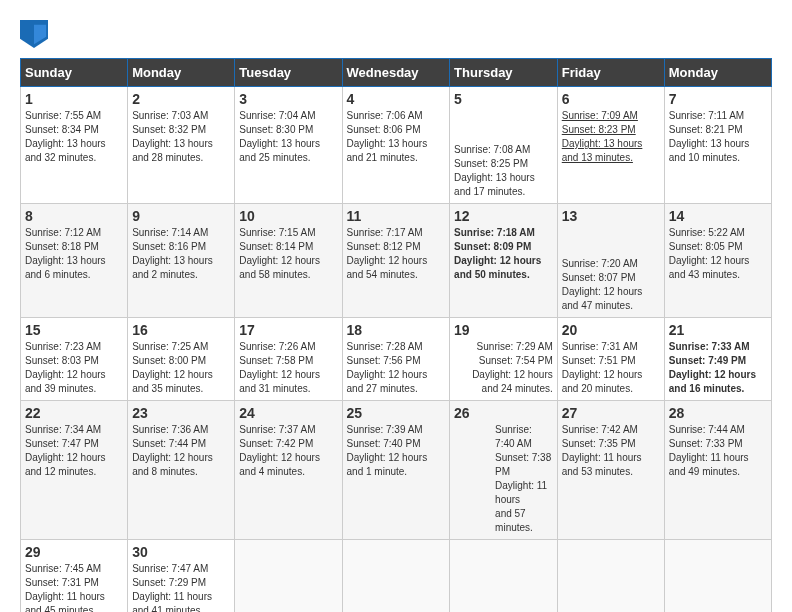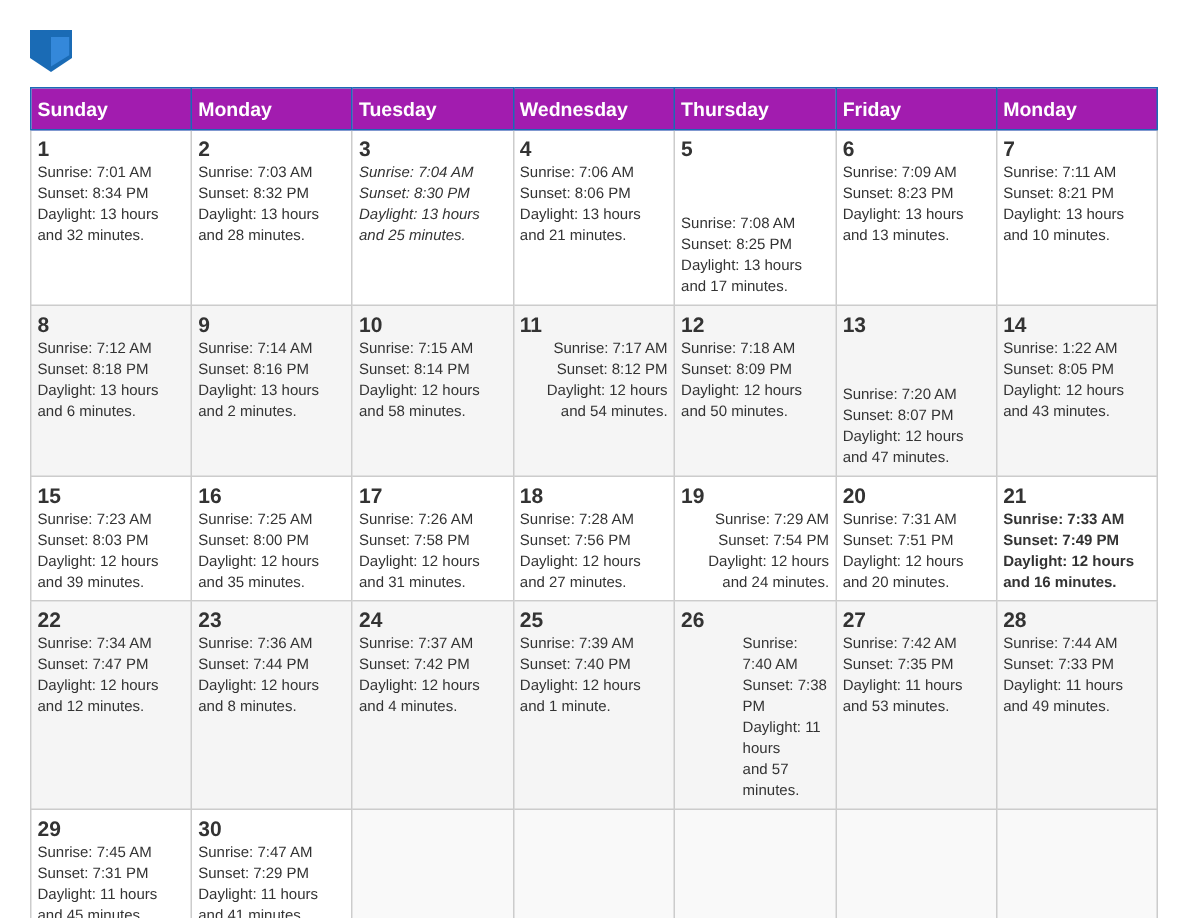--- a/index.html
+++ b/index.html
@@ -46,21 +46,21 @@
     .subtitle {
       font-size: 14px;
       color: #555;
     }
     table {
       width: 100%;
       border-collapse: collapse;
       font-size: 11px;
     }
     thead tr th {
-      background-color: #a21caf;
+      background-color: #404040;
       color: #fff;
       padding: 6px 4px;
       text-align: left;
       font-size: 13px;
       font-weight: bold;
       border: 1px solid #1a6bb5;
     }
     tbody tr td {
       border: 1px solid #ccc;
       vertical-align: top;
@@ -116,56 +116,56 @@
         <th>Wednesday</th>
         <th>Thursday</th>
         <th>Friday</th>
         <th>Monday</th>
       </tr>
   </thead>
   <tbody id="calendar-body">
   <tr>
         <td>
           <span class="day-number">1</span>
-          <div class="day-info" style="white-space: pre-line;">Sunrise: 7:01 AM
+          <div class="day-info" style="white-space: pre-line;">Sunrise: 7:55 AM
 Sunset: 8:34 PM
 Daylight: 13 hours
 and 32 minutes.</div>
         </td>
         <td>
           <span class="day-number">2</span>
           <div class="day-info" style="white-space: pre-line;">Sunrise: 7:03 AM
 Sunset: 8:32 PM
 Daylight: 13 hours
 and 28 minutes.</div>
         </td>
         <td>
           <span class="day-number">3</span>
-          <div class="day-info" style="white-space: pre-line; font-style: italic;">Sunrise: 7:04 AM
+          <div class="day-info" style="white-space: pre-line;">Sunrise: 7:04 AM
 Sunset: 8:30 PM
 Daylight: 13 hours
 and 25 minutes.</div>
         </td>
         <td>
           <span class="day-number">4</span>
           <div class="day-info" style="white-space: pre-line;">Sunrise: 7:06 AM
 Sunset: 8:06 PM
 Daylight: 13 hours
 and 21 minutes.</div>
         </td>
         <td>
           <span class="day-number">5</span>
           <div class="day-info" style="white-space: pre-line; margin-top: 36px;">Sunrise: 7:08 AM
 Sunset: 8:25 PM
 Daylight: 13 hours
 and 17 minutes.</div>
         </td>
         <td>
           <span class="day-number">6</span>
-          <div class="day-info" style="white-space: pre-line;">Sunrise: 7:09 AM
+          <div class="day-info" style="white-space: pre-line; text-decoration: underline;">Sunrise: 7:09 AM
 Sunset: 8:23 PM
 Daylight: 13 hours
 and 13 minutes.</div>
         </td>
         <td>
           <span class="day-number">7</span>
           <div class="day-info" style="white-space: pre-line;">Sunrise: 7:11 AM
 Sunset: 8:21 PM
 Daylight: 13 hours
 and 10 minutes.</div>
@@ -188,42 +188,42 @@
         </td>
         <td>
           <span class="day-number">10</span>
           <div class="day-info" style="white-space: pre-line;">Sunrise: 7:15 AM
 Sunset: 8:14 PM
 Daylight: 12 hours
 and 58 minutes.</div>
         </td>
         <td>
           <span class="day-number">11</span>
-          <div class="day-info" style="white-space: pre-line; text-align: right;">Sunrise: 7:17 AM
+          <div class="day-info" style="white-space: pre-line;">Sunrise: 7:17 AM
 Sunset: 8:12 PM
 Daylight: 12 hours
 and 54 minutes.</div>
         </td>
         <td>
           <span class="day-number">12</span>
-          <div class="day-info" style="white-space: pre-line;">Sunrise: 7:18 AM
+          <div class="day-info" style="white-space: pre-line; font-weight: bold;">Sunrise: 7:18 AM
 Sunset: 8:09 PM
 Daylight: 12 hours
 and 50 minutes.</div>
         </td>
         <td>
           <span class="day-number">13</span>
           <div class="day-info" style="white-space: pre-line; margin-top: 33px;">Sunrise: 7:20 AM
 Sunset: 8:07 PM
 Daylight: 12 hours
 and 47 minutes.</div>
         </td>
         <td>
           <span class="day-number">14</span>
-          <div class="day-info" style="white-space: pre-line;">Sunrise: 1:22 AM
+          <div class="day-info" style="white-space: pre-line;">Sunrise: 5:22 AM
 Sunset: 8:05 PM
 Daylight: 12 hours
 and 43 minutes.</div>
         </td>
       </tr>
       <tr>
         <td>
           <span class="day-number">15</span>
           <div class="day-info" style="white-space: pre-line;">Sunrise: 7:23 AM
 Sunset: 8:03 PM

